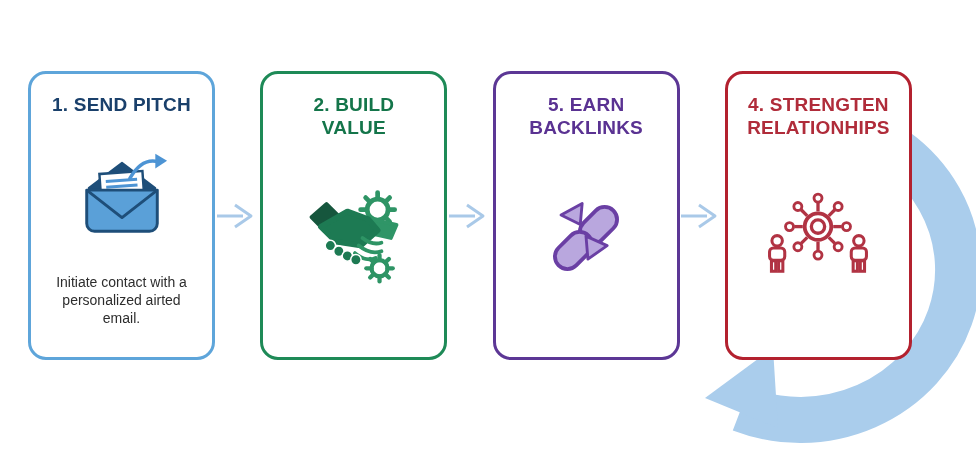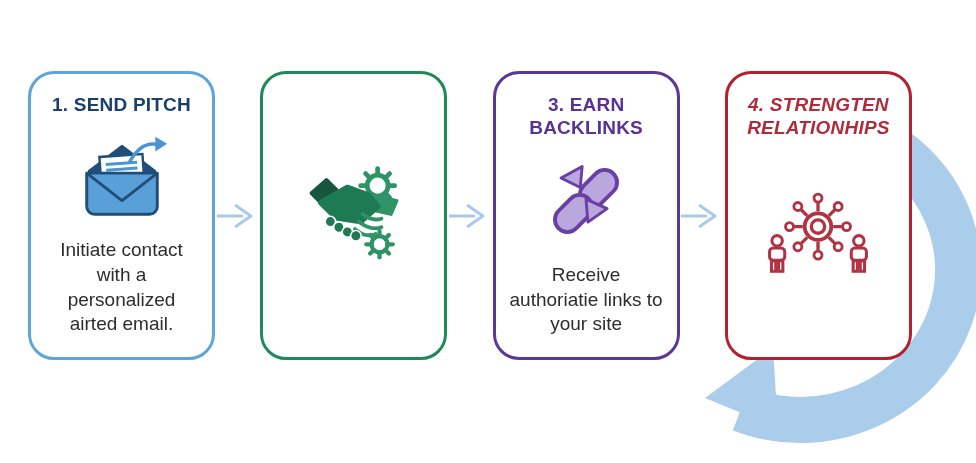--- a/index.html
+++ b/index.html
@@ -7,35 +7,35 @@
     position:relative;width:976px;height:463px;background:#ffffff;overflow:hidden;
     font-family:"Liberation Sans","DejaVu Sans",sans-serif;
   }
   .cycle-svg{position:absolute;left:0;top:0;z-index:0;}
   .row{
     position:absolute;left:28px;top:71px;width:884px;height:289px;
     display:flex;justify-content:space-between;align-items:stretch;z-index:1;
   }
   .step{
     box-sizing:border-box;width:187px;height:289px;background:#ffffff;
-    border:3px solid var(--accent,#888);border-radius:26px;
+    border:3px solid var(--accent,#888);border-radius:18px;
     display:flex;flex-direction:column;align-items:center;justify-content:space-between;
     padding:16px 12px 20px 12px;
   }
   .step-title{
     margin:4px 0 0 0;font-size:19px;font-weight:bold;line-height:1.2;
     text-align:center;letter-spacing:.2px;
   }
   .step-1 .step-title{white-space:nowrap;}
   .step-2 .step-title{max-width:112px;}
   .step-3 .step-title{max-width:128px;}
   .step-4 .step-title{max-width:168px;}
   .icon-wrap{flex:1;display:flex;align-items:center;justify-content:center;}
   .step-desc{
-    margin:0;font-size:19px;line-height:1.3;color:#2d2d2d;text-align:center;
+    margin:0;font-size:14px;line-height:1.3;color:#2d2d2d;text-align:center;
     max-width:164px;min-height:64px;
   }
   .connector{align-self:center;display:flex;align-items:center;width:45px;justify-content:center;}
 </style>
 </head>
 <body>
 
 <div class="canvas">
 
   <svg class="cycle-svg" width="976" height="463" viewBox="0 0 976 463">
@@ -66,20 +66,21 @@
     </section>
 
     <div class="connector">
       <svg width="44" height="30" viewBox="0 0 44 30">
         <line x1="1" y1="15" x2="27" y2="15" stroke="#a9c9e8" stroke-width="3"></line>
         <path d="M19,4 L35,15 L19,26" fill="none" stroke="#a9c9e8" stroke-width="3" stroke-linejoin="round"></path>
       </svg>
     </div>
 
     <section class="step step-2" style="--accent: #1e8a57;">
+      <h2 class="step-title" style="color: rgb(20, 117, 74);">2. BUILD VALUE</h2>
       <div class="icon-wrap">
         <svg width="104" height="100" viewBox="0 0 110 100">
           <g stroke="#2e9465" stroke-width="5" stroke-linecap="round">
             <circle cx="80" cy="20" r="11" fill="#ffffff"></circle>
             <line x1="92" y1="20" x2="98" y2="20"></line>
               <line x1="88.5" y1="28.5" x2="92.7" y2="32.7"></line>
             <line x1="80" y1="32" x2="80" y2="38"></line>
               <line x1="71.5" y1="28.5" x2="67.3" y2="32.7"></line>
             <line x1="68" y1="20" x2="62" y2="20"></line>
               <line x1="71.5" y1="11.5" x2="67.3" y2="7.3"></line>
@@ -116,41 +117,40 @@
     </section>
 
     <div class="connector">
       <svg width="44" height="30" viewBox="0 0 44 30">
         <line x1="1" y1="15" x2="27" y2="15" stroke="#a9c9e8" stroke-width="3"></line>
         <path d="M19,4 L35,15 L19,26" fill="none" stroke="#a9c9e8" stroke-width="3" stroke-linejoin="round"></path>
       </svg>
     </div>
 
     <section class="step step-3" style="--accent: #5c3795;">
-      <h2 class="step-title" style="color: rgb(90, 50, 146);">3. EARN BACKLINKS</h2>
+      <h2 class="step-title" style="color: rgb(90, 50, 146);">5. EARN BACKLINKS</h2>
       <div class="icon-wrap">
         <svg width="96" height="96" viewBox="0 0 100 100">
           <rect x="-22" y="-13" width="44" height="26" rx="13" transform="translate(63,37) rotate(-45)" fill="#b9a7de" stroke="#6a3fa4" stroke-width="4"></rect>
           <rect x="-22" y="-13" width="44" height="26" rx="13" transform="translate(37,63) rotate(-45)" fill="#b9a7de" stroke="#6a3fa4" stroke-width="4"></rect>
           <polygon points="24,26 46,14 44,36" fill="#b9a7de" stroke="#6a3fa4" stroke-width="3" stroke-linejoin="round"></polygon>
           <polygon points="72,58 50,48 52,72" fill="#b9a7de" stroke="#6a3fa4" stroke-width="3" stroke-linejoin="round"></polygon>
         </svg>
       </div>
-      <p class="step-desc">Receive authoriatie links to your site</p>
     </section>
 
     <div class="connector">
       <svg width="44" height="30" viewBox="0 0 44 30">
         <line x1="1" y1="15" x2="27" y2="15" stroke="#a9c9e8" stroke-width="3"></line>
         <path d="M19,4 L35,15 L19,26" fill="none" stroke="#a9c9e8" stroke-width="3" stroke-linejoin="round"></path>
       </svg>
     </div>
 
     <section class="step step-4" style="--accent: #b3212f;">
-      <h2 class="step-title" style="color: rgb(176, 44, 58); font-style: italic;">4. STRENGTEN RELATIONHIPS</h2>
+      <h2 class="step-title" style="color: rgb(176, 44, 58);">4. STRENGTEN RELATIONHIPS</h2>
       <div class="icon-wrap">
         <svg width="114" height="96" viewBox="0 0 120 100">
           <g fill="none" stroke="#b13343">
             <circle cx="60" cy="38" r="14" stroke-width="4"></circle>
             <circle cx="60" cy="38" r="7" stroke-width="3.5"></circle>
             <g stroke-width="3.5">
               <line x1="60" y1="22" x2="60" y2="13"></line>
                 <line x1="71.3" y1="26.7" x2="77.7" y2="20.3"></line>
               <line x1="76" y1="38" x2="85" y2="38"></line>
                 <line x1="71.3" y1="49.3" x2="77.7" y2="55.7"></line>

